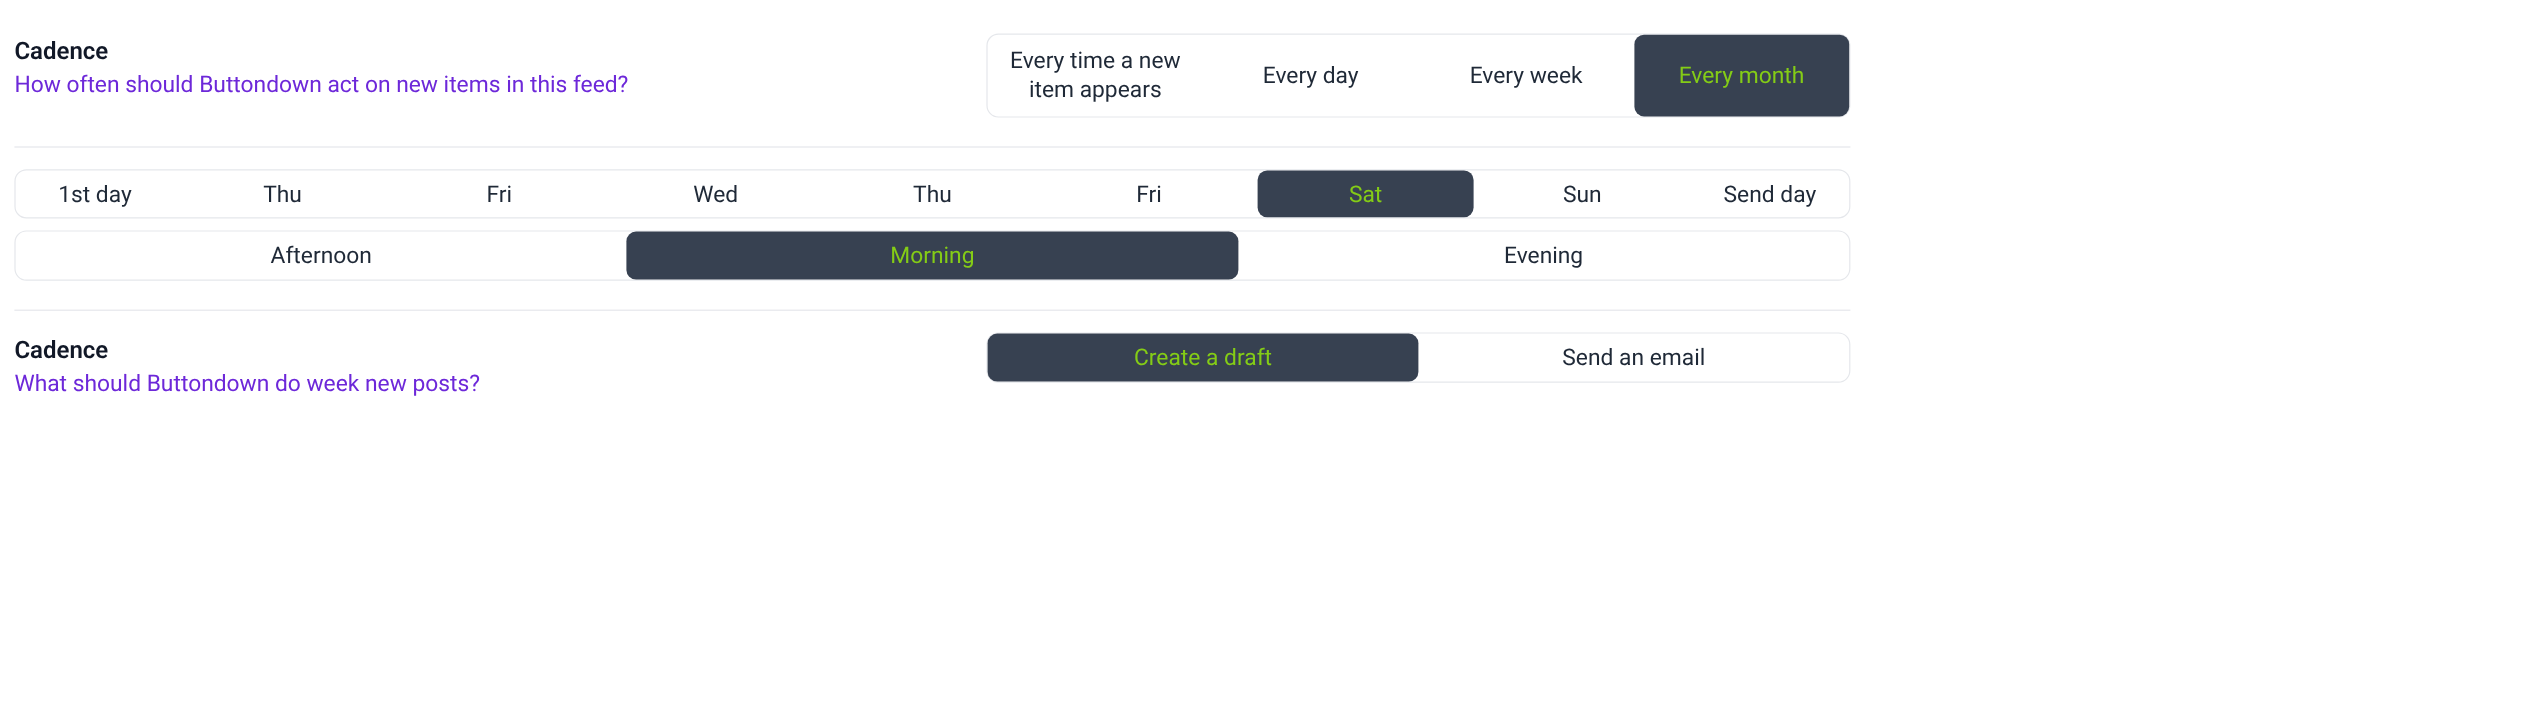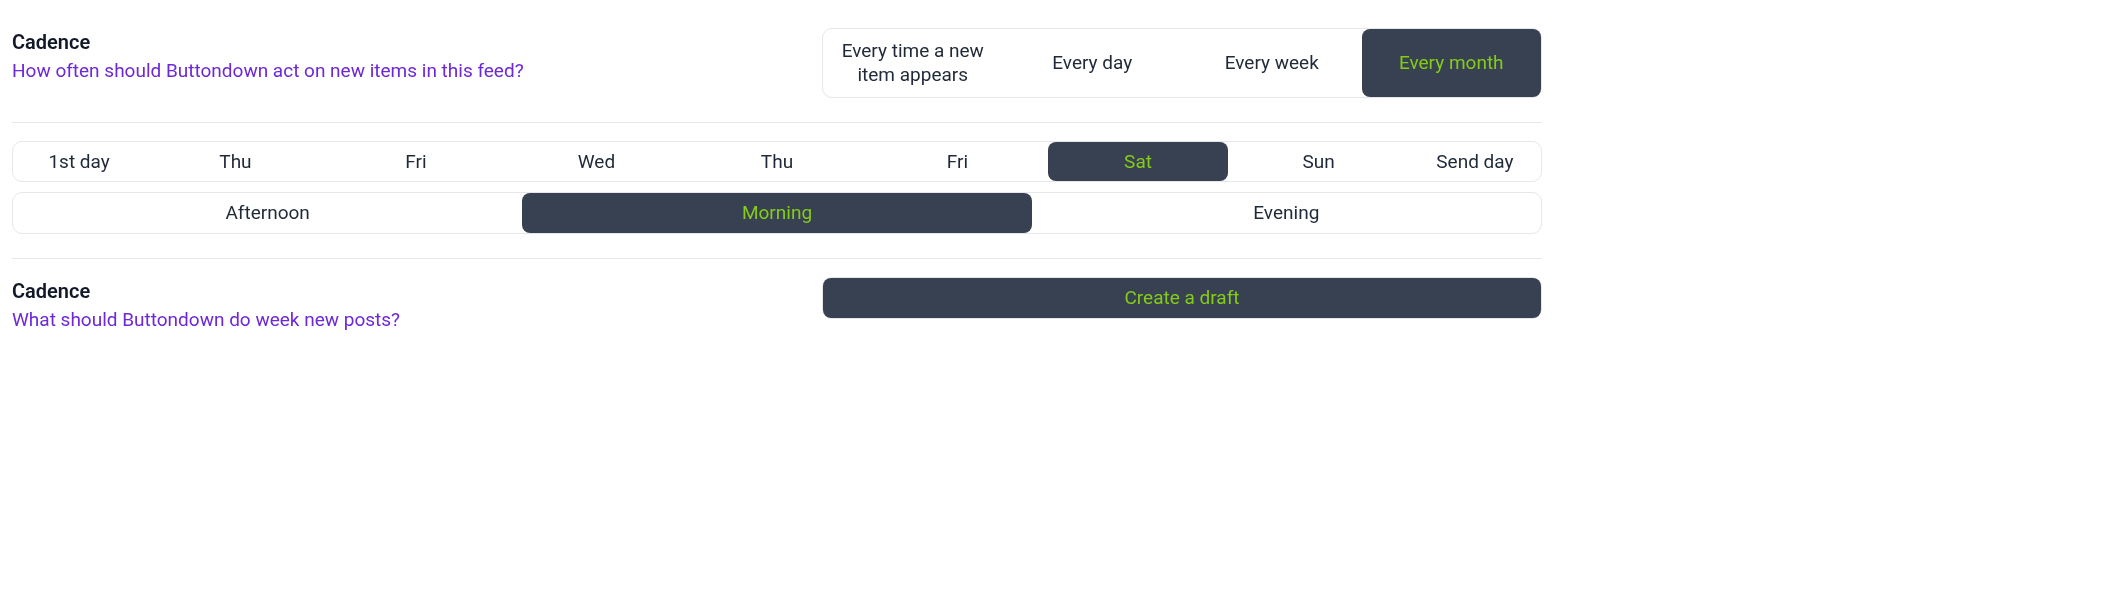--- a/index.html
+++ b/index.html
@@ -113,17 +113,18 @@
   </div>
 
   <div class="row">
     <div class="left">
       <div class="title">Cadence</div>
       <div class="subtitle">What should Buttondown do week new posts?</div>
     </div>
     <div class="right">
       <div class="segmented tight">
         <div class="opt selected">Create a draft</div>
+        <div class="opt">Send an email</div>
       </div>
     </div>
   </div>
 
 </div>
 
 </body></html>

